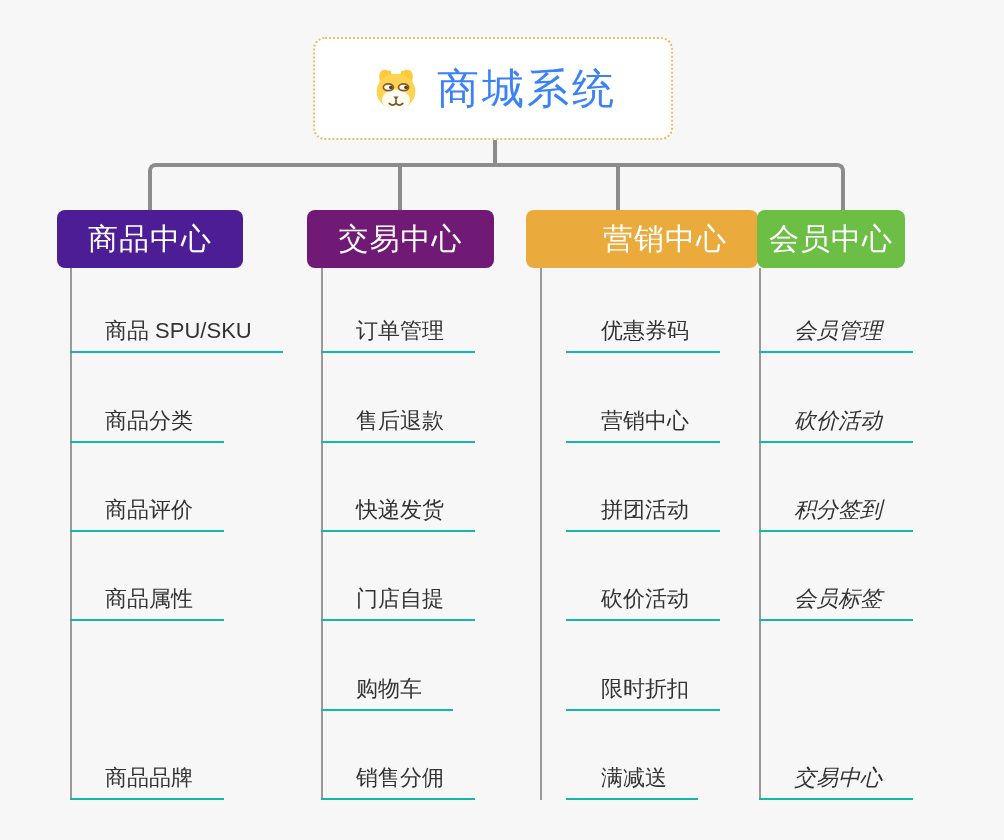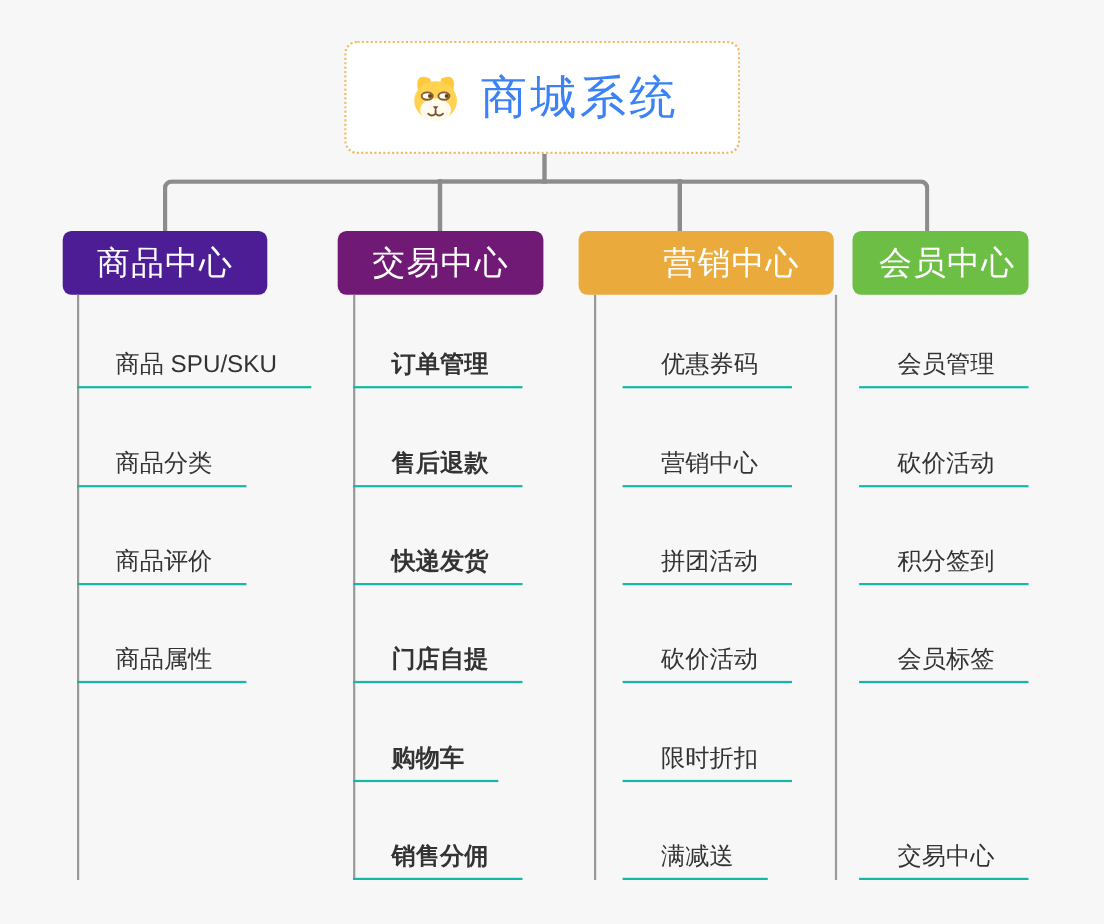--- a/index.html
+++ b/index.html
@@ -46,35 +46,35 @@
   
   .branch{
     position:absolute;top:210px;height:58px;
     border-radius:8px;
     display:flex;align-items:center;justify-content:center;
     color:#FFFFFF;font-size:30px;letter-spacing:1px;
   }
   .b0{left:57px;width:186px;}
   .b1{left:307px;width:187px;}
   .b2{left:526px;width:186px;padding-left:46px;}
-  .b3{left:775px;width:148px;padding-left:12px;}
+  .b3{left:757px;width:148px;}
 
   
   .vline{position:absolute;top:268px;width:2px;height:532px;background:#999999;}
   .vl0{left:70px;}.vl1{left:321px;}.vl2{left:540px;}.vl3{left:759px;}
 
   
   .leaf{
     position:absolute;height:38px;box-sizing:border-box;
     border-bottom:2px solid #14b8a6;
     display:flex;align-items:flex-end;
     padding:0 31px 5px 35px;
     font-size:22px;color:#333333;white-space:nowrap;
   }
-  .c0{left:70px;}.c1{left:321px;font-weight:bold;}.c2{left:566px;}.c3{left:781px;}
+  .c0{left:70px;}.c1{left:321px;}.c2{left:566px;}.c3{left:759px;font-style:italic;}
   .r0{top:315px;}.r1{top:405px;}.r2{top:494px;}.r3{top:583px;}.r4{top:673px;}.r5{top:762px;}
 </style>
 </head>
 <body>
 
 <div class="canvas">
 
   <div class="root-node">
     <span class="dog">
       <svg viewBox="0 0 64 64" width="54" height="56" aria-hidden="true">
@@ -123,20 +123,23 @@
     </div>
   <div class="leaf c0 r1">
       <span>商品分类</span>
     </div>
   <div class="leaf c0 r2">
       <span>商品评价</span>
     </div>
   <div class="leaf c0 r3">
       <span>商品属性</span>
     </div>
+  <div class="leaf c0 r5">
+      <span>商品品牌</span>
+    </div>
 
   <div class="leaf c1 r0">
       <span>订单管理</span>
     </div>
   <div class="leaf c1 r1">
       <span>售后退款</span>
     </div>
   <div class="leaf c1 r2">
       <span>快递发货</span>
     </div>

